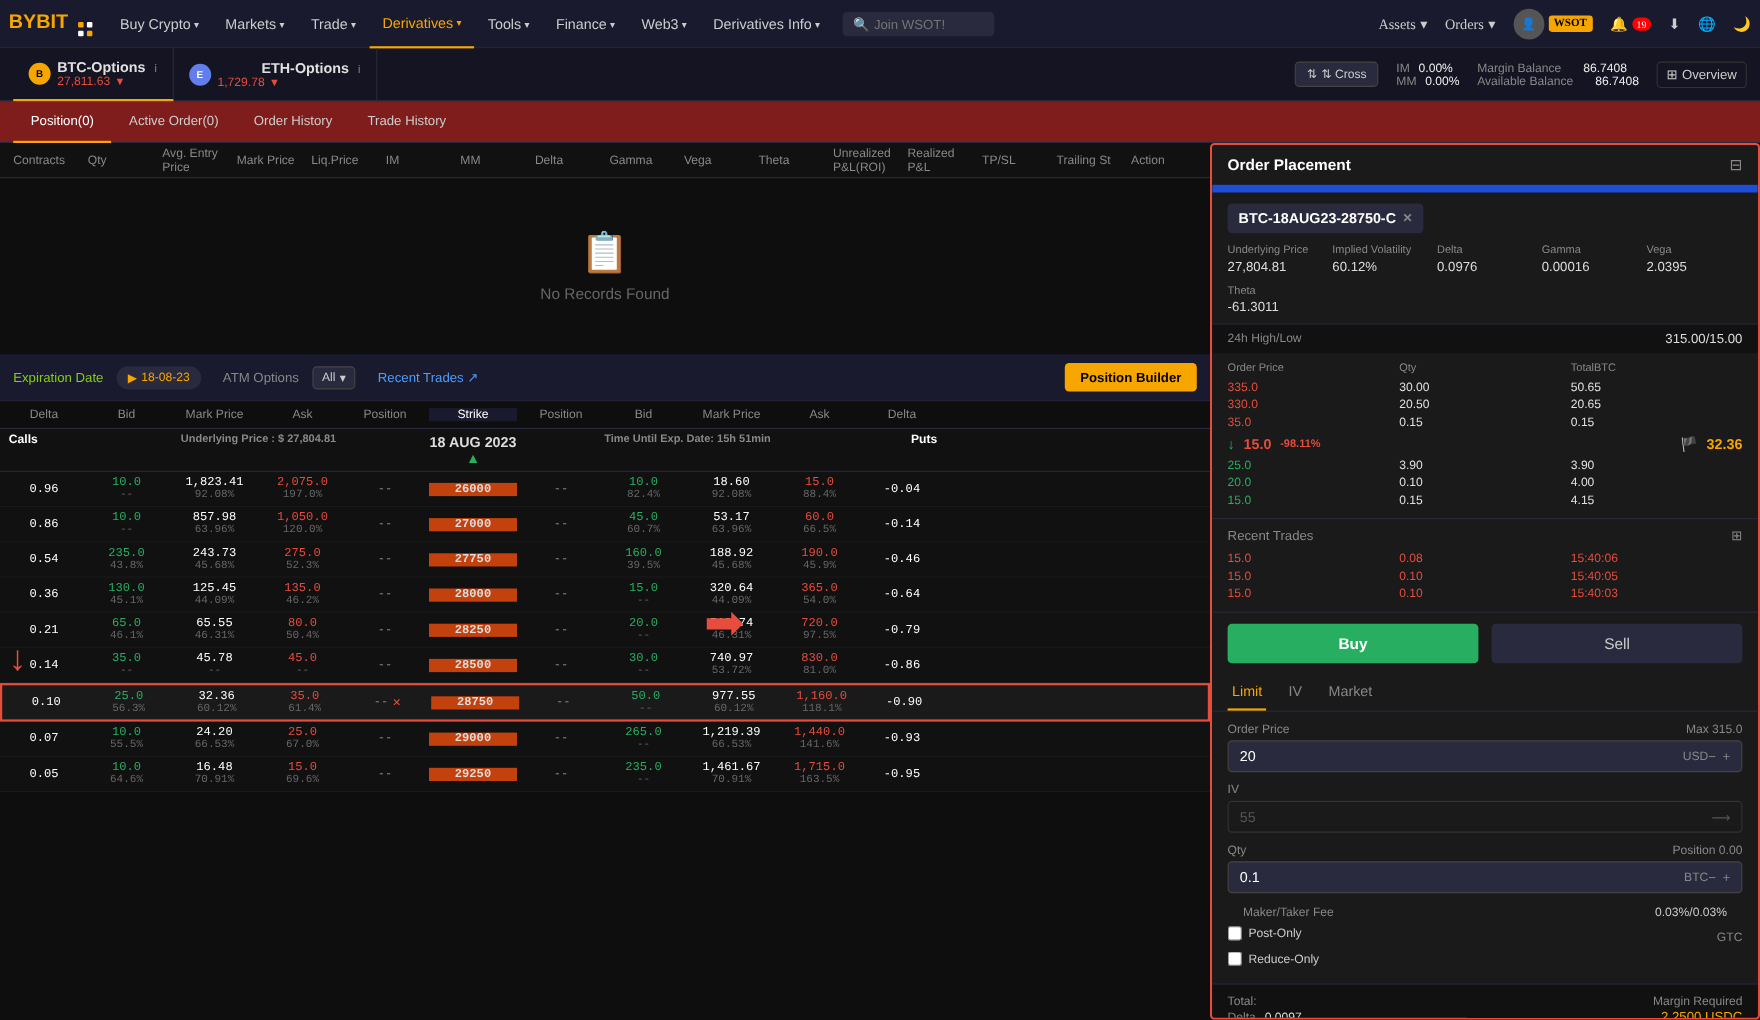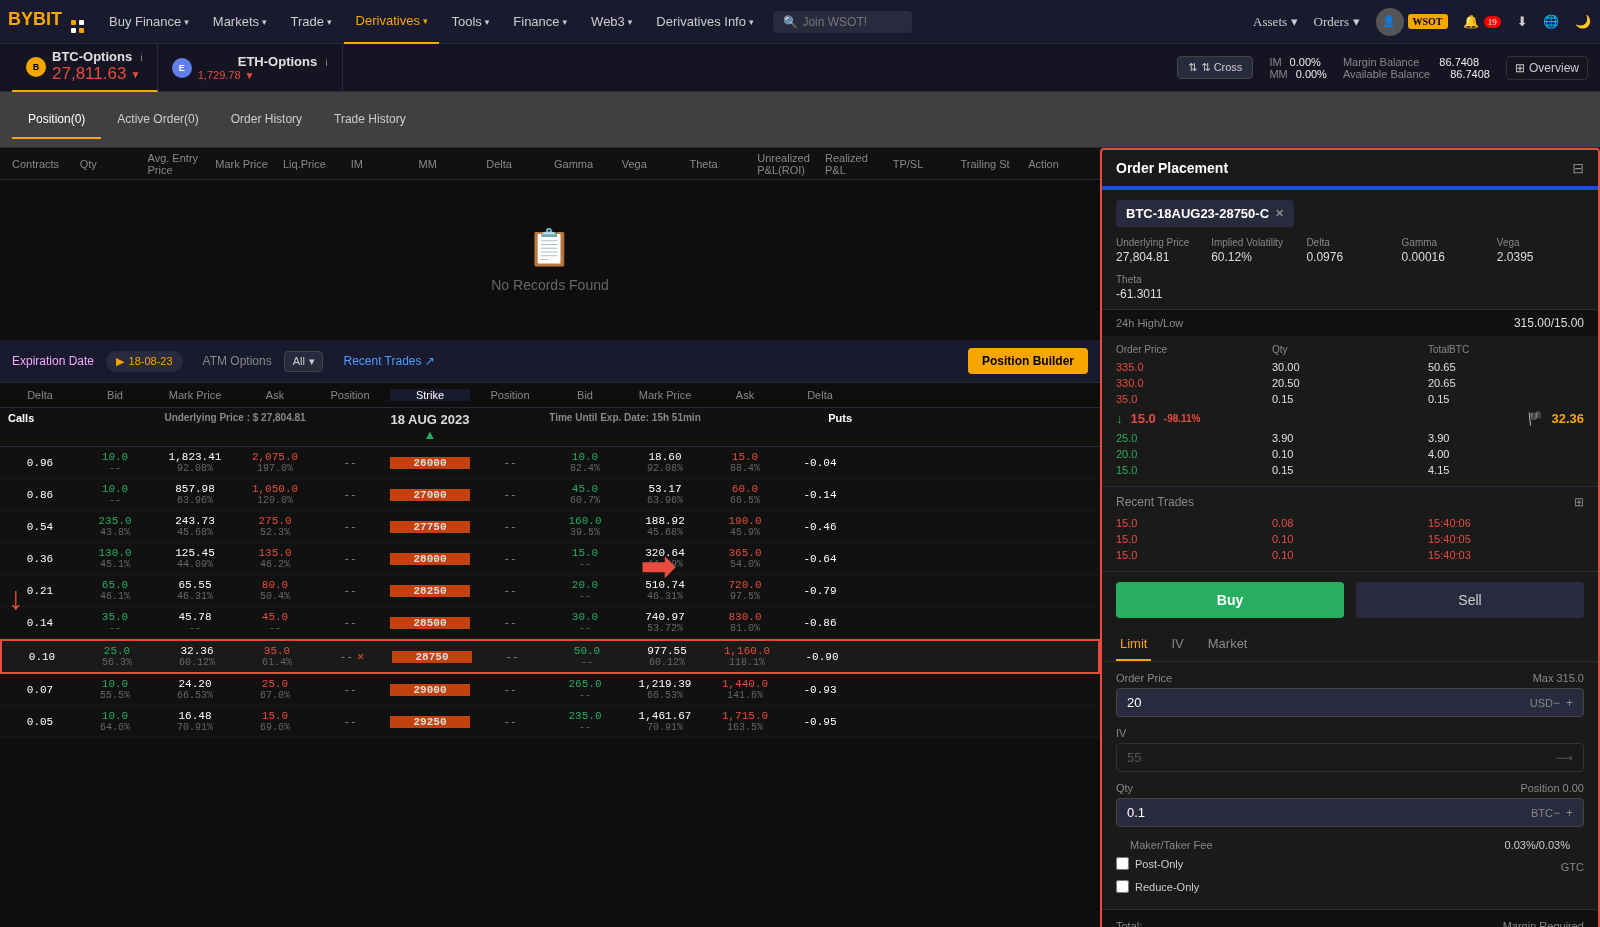--- a/index.html
+++ b/index.html
@@ -33,21 +33,21 @@
     .ticker-right { margin-left: auto; display: flex; align-items: center; gap: 16px; }
     .cross-btn { background: #2a2a3e; border: 1px solid #444; border-radius: 4px; color: #ccc; padding: 4px 10px; cursor: pointer; font-size: 11px; display: flex; align-items: center; gap: 4px; }
     .im-mm { font-size: 11px; }
     .im-mm div { color: #888; }
     .im-mm span { color: #eee; }
     .margin-info { font-size: 11px; color: #ccc; }
     .margin-info div { display: flex; gap: 12px; }
     .overview-btn { display: flex; align-items: center; gap: 4px; color: #ccc; cursor: pointer; font-size: 12px; border: 1px solid #333; border-radius: 4px; padding: 4px 8px; }
 
     
-    .sub-tabs { display: flex; align-items: center; background: #404040; border-bottom: 1px solid #2a2a3e; padding: 0 12px; height: 56px; }
+    .sub-tabs { display: flex; align-items: center; background: #7f1d1d; border-bottom: 1px solid #2a2a3e; padding: 0 12px; height: 38px; }
     .sub-tab { padding: 0 16px; height: 38px; display: flex; align-items: center; cursor: pointer; color: #ccc; font-size: 12px; border-bottom: 2px solid transparent; }
     .sub-tab.active { color: #fff; border-bottom: 2px solid #f7a600; }
 
     
     .table-header { display: flex; align-items: center; background: #111; border-bottom: 1px solid #2a2a3e; padding: 0 8px; height: 32px; font-size: 11px; color: #888; }
     .table-header > div { flex: 1; padding: 0 4px; }
     .th-contracts { flex: 1.5; }
     .th-action { flex: 0.8; }
 
     
@@ -57,21 +57,21 @@
     .left-panel { flex: 1; overflow: hidden; position: relative; }
 
     
     .no-records { display: flex; flex-direction: column; align-items: center; justify-content: center; height: 160px; color: #555; }
     .no-records-icon { font-size: 36px; margin-bottom: 8px; }
     .no-records-text { font-size: 14px; color: #666; }
 
     
     .options-area { background: #111; }
     .expiry-bar { display: flex; align-items: center; background: #1a1a2e; padding: 8px 12px; border-bottom: 1px solid #2a2a3e; gap: 12px; }
-    .expiry-label { color: #f0abfc; font-size: 12px; }
+    .expiry-label { color: #84cc16; font-size: 12px; }
     .expiry-date { background: #2a2a3e; border-radius: 12px; padding: 4px 10px; font-size: 11px; color: #f7a600; display: flex; align-items: center; gap: 4px; }
     .atm-label { color: #888; font-size: 12px; margin-left: 8px; }
     .atm-select { background: #2a2a3e; border: 1px solid #444; border-radius: 4px; color: #ccc; padding: 3px 8px; font-size: 11px; display: flex; align-items: center; gap: 4px; }
     .recent-trades-link { color: #4a9eff; font-size: 12px; cursor: pointer; margin-left: 8px; }
     .position-builder-btn { margin-left: auto; background: #f7a600; color: #000; font-weight: bold; border-radius: 4px; padding: 6px 14px; cursor: pointer; font-size: 12px; }
 
     
     .options-col-header { display: grid; grid-template-columns: 80px 70px 90px 70px 80px 80px 80px 70px 90px 70px 80px; background: #0e0e0e; border-bottom: 1px solid #2a2a3e; padding: 6px 0; font-size: 11px; color: #888; text-align: center; }
 
     
@@ -80,21 +80,21 @@
     .option-row.highlighted { border: 2px solid #e74c3c; background: #1a1a1a; }
     .cell-green { color: #27ae60; }
     .cell-red { color: #e74c3c; }
     .cell-gray { color: #888; }
     .cell-white { color: #fff; }
     .strike-cell { background: #c2410c; font-weight: bold; color: #ddd; }
     .small-text { font-size: 10px; color: #666; }
 
     
     .right-panel { width: 500px; background: #1a1a1a; border: 2px solid #e74c3c; border-radius: 4px; overflow-y: auto; flex-shrink: 0; }
-    .order-header { display: flex; align-items: flex-end; justify-content: space-between; padding: 10px 14px; border-bottom: 4px solid #1d4ed8; }
+    .order-header { display: flex; align-items: flex-end; justify-content: space-between; padding: 10px 14px; border-bottom: 7px solid #1d4ed8; }
     .order-title { font-size: 14px; font-weight: bold; color: #fff; }
     .order-close { color: #888; cursor: pointer; font-size: 14px; }
 
     
     .contract-tag-area { padding: 10px 14px; }
     .contract-tag { display: inline-flex; align-items: center; background: #2a2a3e; border-radius: 4px; padding: 6px 10px; font-size: 13px; font-weight: bold; color: #fff; gap: 6px; }
     .contract-tag .close-x { color: #888; cursor: pointer; font-size: 11px; }
 
     
     .greeks-grid { display: grid; grid-template-columns: 1fr 1fr 1fr 1fr 1fr; padding: 0 14px 10px; gap: 8px; }
@@ -159,21 +159,21 @@
   <div class="logo">
     <span>BYBIT</span>
     <span class="logo-dots">
       <span class="logo-dot"></span>
         <span class="logo-dot white"></span>
       <span class="logo-dot white"></span>
         <span class="logo-dot"></span>
     </span>
   </div>
   <div class="nav-item">
-      <span>Buy Finance</span>
+      <span>Buy Crypto</span>
       <span class="arrow">▾</span>
     </div>
   <div class="nav-item">
       <span>Markets</span>
       <span class="arrow">▾</span>
     </div>
   <div class="nav-item">
       <span>Trade</span>
       <span class="arrow">▾</span>
     </div>
@@ -225,21 +225,21 @@
 
 <div class="ticker-bar">
   <div class="ticker-item active">
     <div class="ticker-coin btc-coin">B</div>
     <div>
       <div style="display:flex;align-items:center;gap:4px;">
         <span style="font-weight:bold;font-size:13px;">BTC-Options</span>
         <span class="ticker-info-icon">ℹ</span>
       </div>
       <div style="display:flex;gap:4px;align-items:center;">
-        <span style="font-size:17px;color:#e74c3c;">27,811.63</span>
+        <span style="font-size:11px;color:#e74c3c;">27,811.63</span>
         <span style="color:#e74c3c;font-size:10px;">▼</span>
       </div>
     </div>
   </div>
   <div class="ticker-item">
     <div class="ticker-coin eth-coin">E</div>
     <div>
       <div style="display:flex;align-items:center;gap:4px;padding-left:40px;">
         <span style="font-weight:bold;font-size:13px;">ETH-Options</span>
         <span class="ticker-info-icon">ℹ</span>

